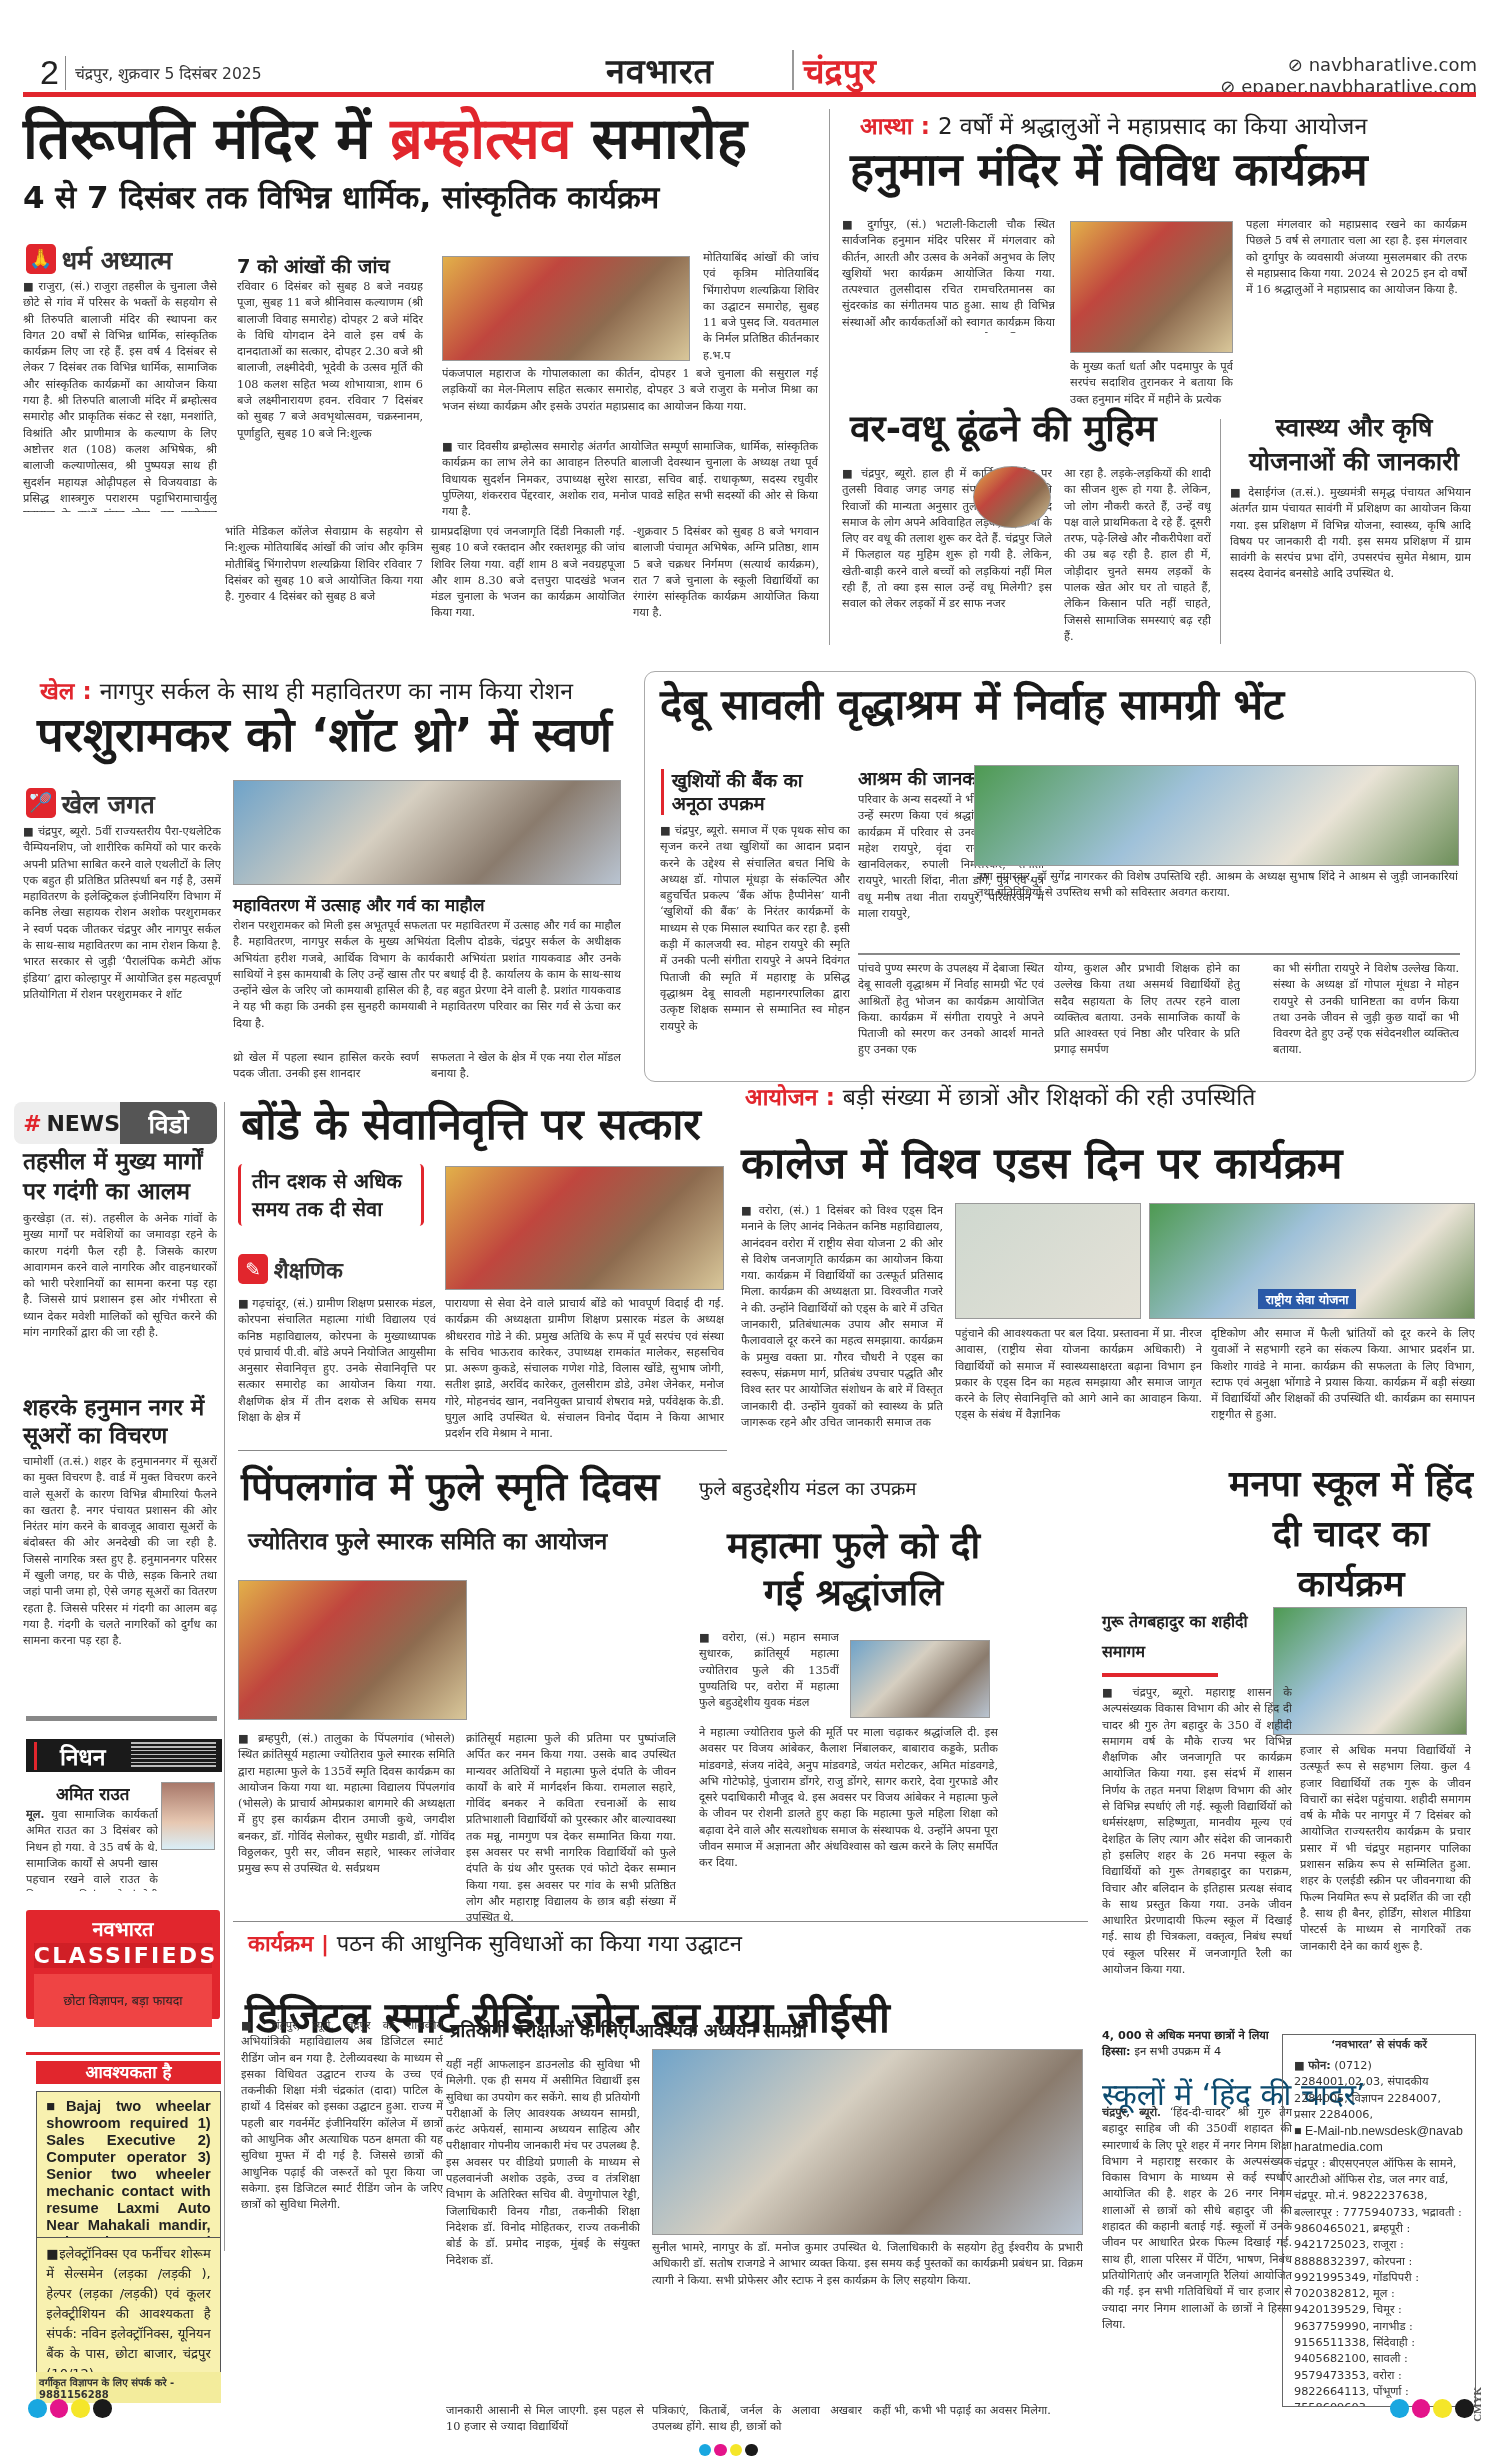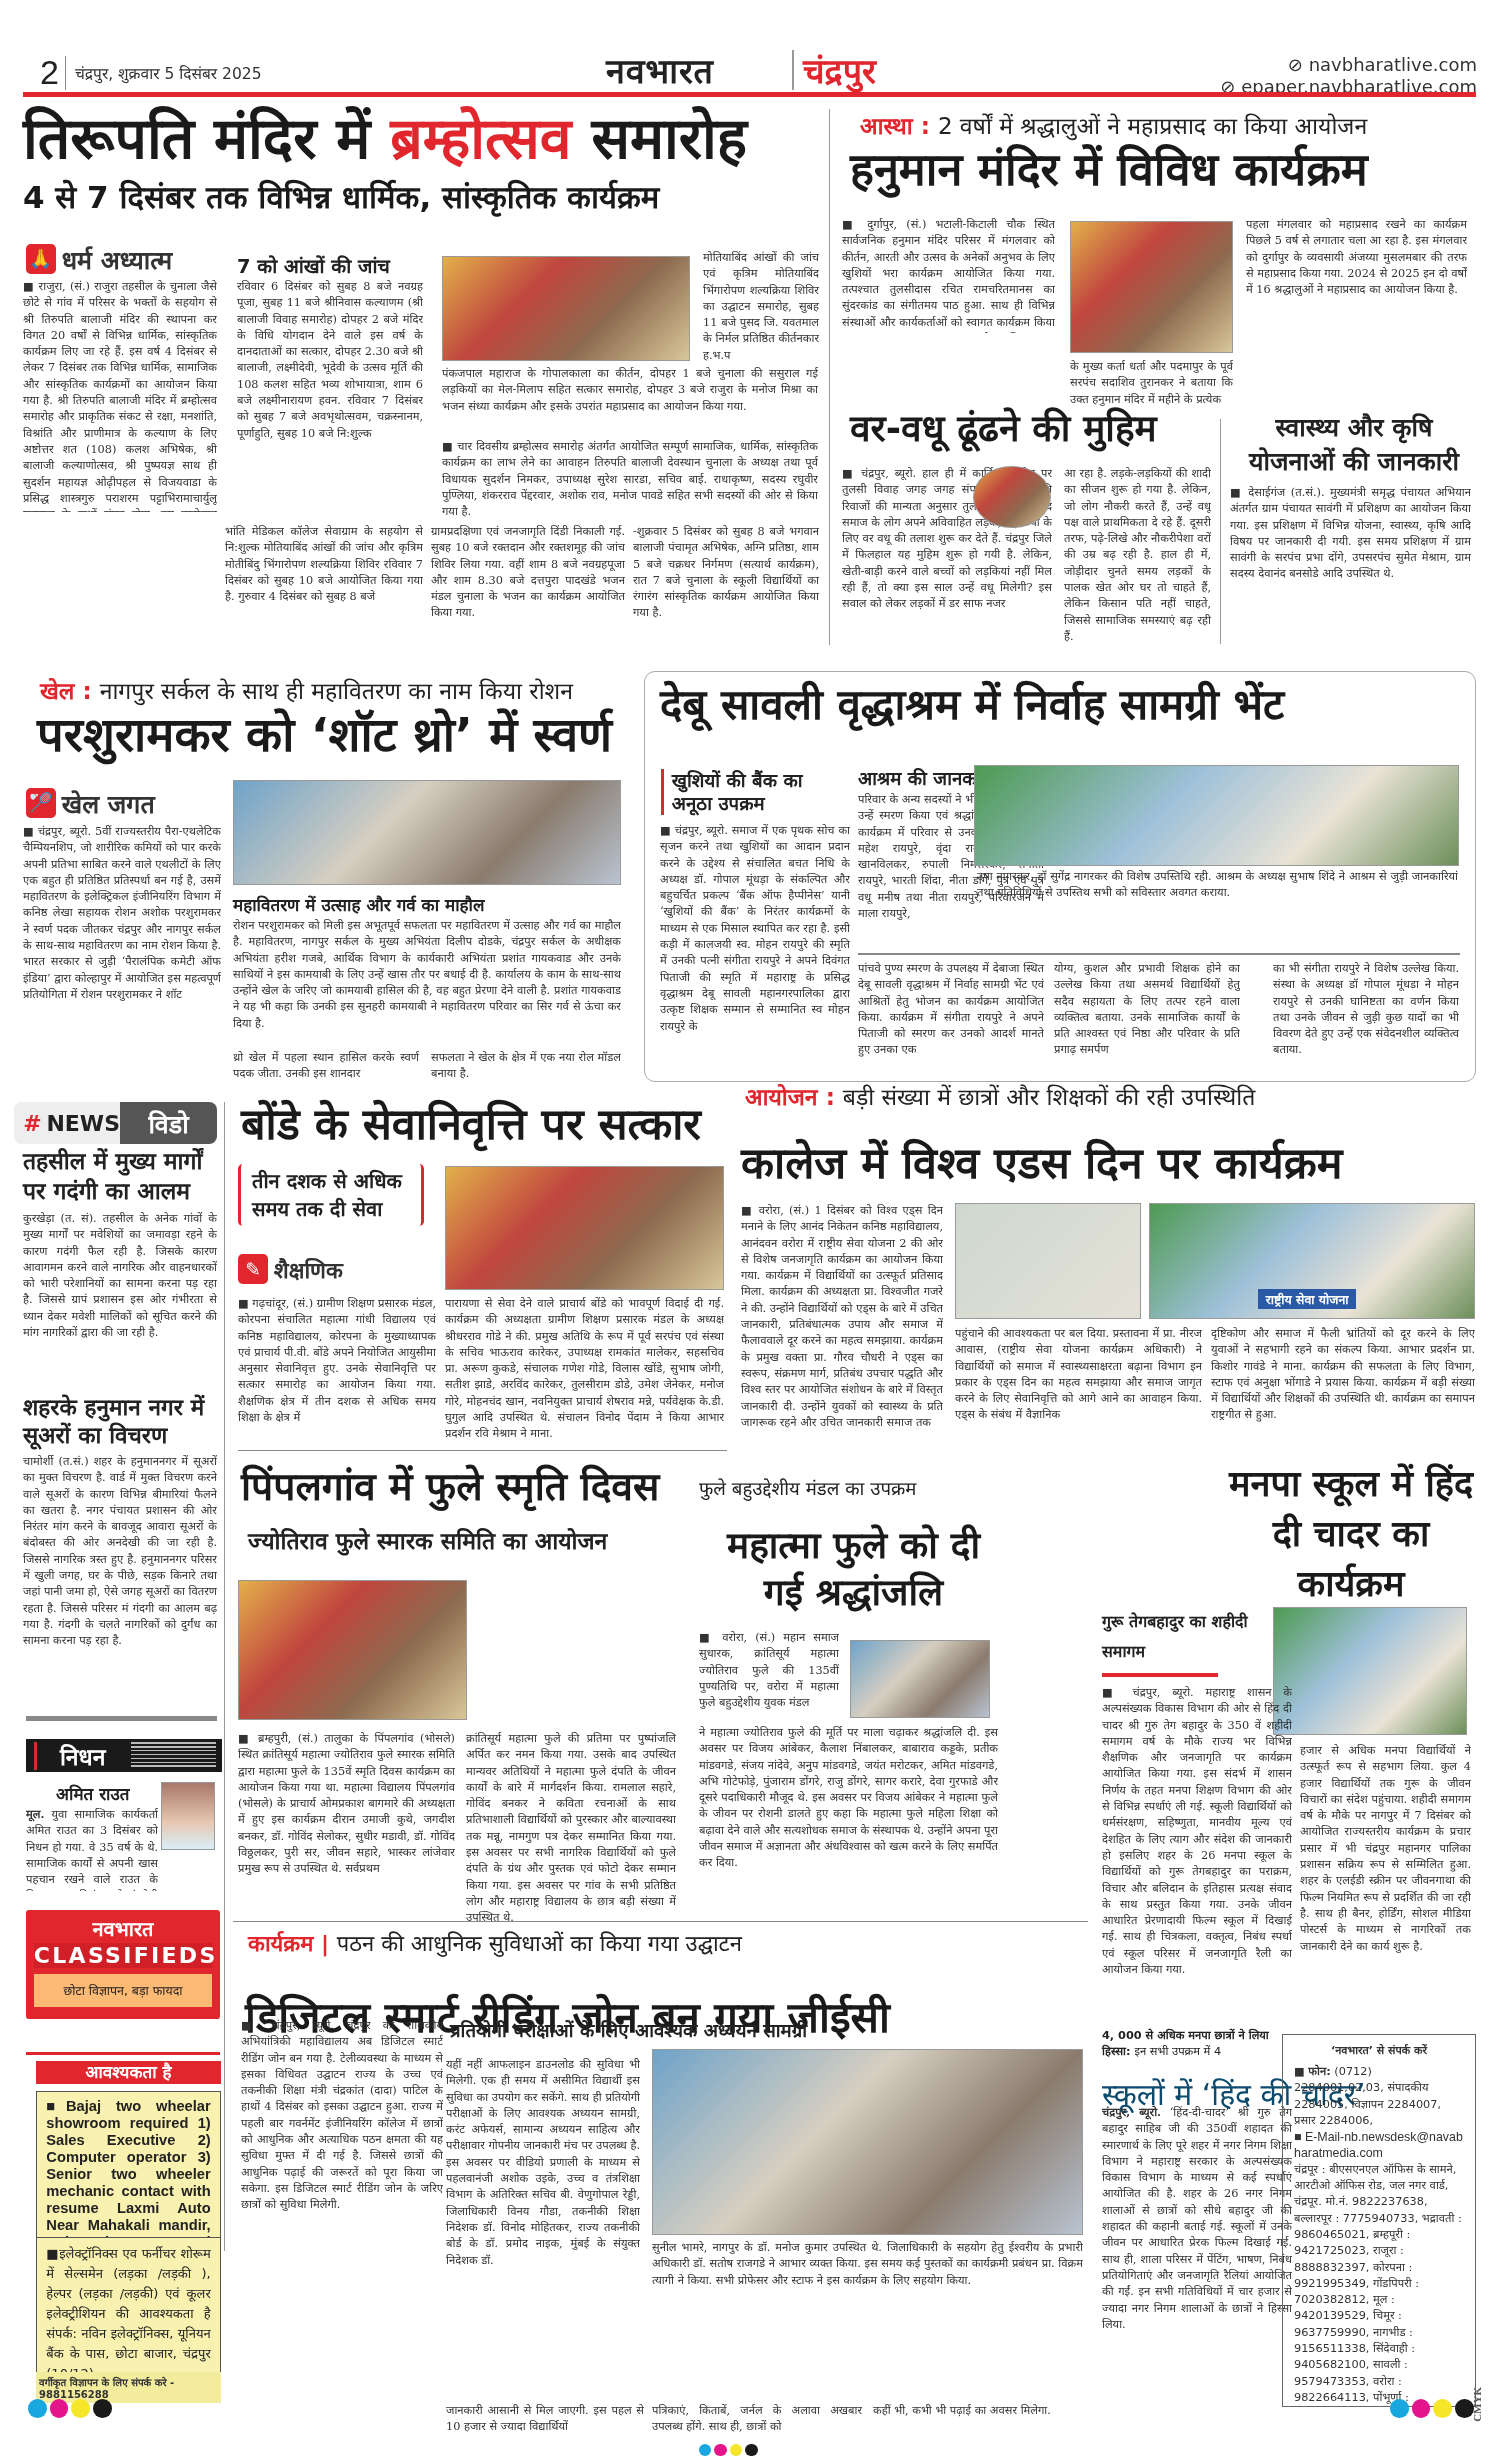--- a/index.html
+++ b/index.html
@@ -35,21 +35,21 @@
 .news-right{background:#555;color:#fff;width:101px;display:flex;align-items:center;justify-content:center;font-size:25px;font-weight:bold}
 .obit-head{background:#1a1a1a;height:33px;position:relative;display:flex;align-items:center}
 .obit-head .bar{width:3.1px;height:28px;background:#e1262d;margin-left:7.8px}
 .obit-head .lbl{color:#fff;font-size:23px;font-weight:bold;margin-left:23px}
 .obit-head .stripes{position:absolute;right:6.2px;top:3.1px;width:85px;height:26px;background:repeating-linear-gradient(#bbb 0 1.6px,#1a1a1a 1.6px 3.9px)}
 .classified-logo{background:#e1262d;color:#fff;text-align:center}
 .adbox{background:#f8f1b0;border:1.6px solid #555;padding:6.2px 9.3px;font-family:"Liberation Sans",sans-serif;font-weight:bold;font-size:14.7px;line-height:17px;color:#222;text-align:justify}
 .adbox.hi{font-family:"DejaVu Sans",sans-serif;font-weight:normal;font-size:13px;line-height:20px}
 .cmyk{display:flex;gap:3.1px}
 .cmyk i{display:block;width:18.6px;height:18.6px;border-radius:50%}
-.contact{border:1.6px solid #666;padding:8px 11px;font-size:11.3px;line-height:16.3px;color:#333}
+.contact{border:1.6px solid #666;padding:2px 11px;font-size:11.3px;line-height:16.3px;color:#333}
 .quote-box{border-left:3.9px solid #e1262d;border-right:3.9px solid #e1262d;border-radius:4.7px;padding:3.1px 11px}
 </style>
 </head>
 <body>
 
 <div class="abs masthead">
   <div class="abs pgno">2</div>
   <div class="abs pgsep"></div>
   <div class="abs dateline">चंद्रपुर, शुक्रवार 5 दिसंबर 2025</div>
   <div class="abs brand">नवभारत</div>
@@ -184,21 +184,21 @@
   <div class="lbl">निधन</div>
   <div class="stripes"></div>
 </div>
 <div class="abs" style="left:56px;top:1782px;font-size:17px;font-weight:bold;color:#222">अमित राउत</div>
 <div class="abs photo" style="left:161px;top:1782px;width:54px;height:68px;background:linear-gradient(#a8786a,#e7c8b2 60%,#d9eef7)"></div>
 <div class="abs body" style="left:26px;top:1806px;width:132px;height:85px;overflow:hidden"><b>मूल.</b> <span>युवा सामाजिक कार्यकर्ता अमित राउत का 3 दिसंबर को निधन हो गया. वे 35 वर्ष के थे. सामाजिक कार्यों से अपनी खास पहचान रखने वाले राउत के निधन पर 4 दिसंबर को अंत्योष्टी कार्यक्रम का रखा गया.</span></div>
 
 <div class="abs classified-logo" style="left:26px;top:1910px;width:194px;height:109px;border-radius:3.1px">
   <div style="font-size:20px;font-weight:bold;padding-top:4.7px">नवभारत</div>
   <div style="font-size:22px;font-weight:bold;letter-spacing:2.3px;color:#fff;background:#d01f26;margin:1.6px 7.8px">CLASSIFIEDS</div>
-  <div style="background:#fdba74;color:#222;font-size:12.4px;margin:6.2px 7.8px;padding:8px">छोटा विज्ञापन, बड़ा फायदा</div>
+  <div style="background:#ef4444;color:#222;font-size:12.4px;margin:6.2px 7.8px;padding:18px">छोटा विज्ञापन, बड़ा फायदा</div>
 </div>
 <div class="abs" style="left:26px;top:2052px;width:194px;height:3.1px;background:#e1262d"></div>
 <div class="abs" style="left:36px;top:2061px;width:185px;height:23px;background:#e1262d;color:#fff;text-align:center;font-size:17px;font-weight:bold;line-height:23px">आवश्यकता है</div>
 <div class="abs adbox" style="left:36px;top:2091px;width:185px">■<span>Bajaj two wheelar showroom required 1) Sales Executive 2) Computer operator 3) Senior two wheeler mechanic contact with resume Laxmi Auto Near Mahakali mandir, Babupeth Road Chandrapur (07/12)</span></div>
 <div class="abs adbox hi" style="left:36px;top:2237px;width:185px">■<span>इलेक्ट्रॉनिक्स एव फर्नीचर शोरूम में सेल्समेन (लड़का /लड़की ), हेल्पर (लड़का /लड़की) एवं कूलर इलेक्ट्रीशियन की आवश्यकता है संपर्क: नविन इलेक्ट्रॉनिक्स, यूनियन बैंक के पास, छोटा बाजार, चंद्रपुर (10/12)</span></div>
 <div class="abs" style="left:36px;top:2372px;width:185px;background:#f3ec9c;font-size:10px;font-weight:bold;padding:3.1px;color:#333">वर्गीकृत विज्ञापन के लिए संपर्क करे - 9881156288</div>
 
 <div class="abs hrule" style="left:233px;top:1921px;width:855px;height:0.8px"></div>
 <div class="abs kicker" style="left:248px;top:1927px;font-size:22px"><b>कार्यक्रम</b><b> | </b><span>पठन की आधुनिक सुविधाओं का किया गया उद्घाटन</span></div>
 <div class="abs h-huge" style="left:245px;top:1996px;font-size:42px">डिजिटल स्मार्ट रीडिंग जोन बन गया जीईसी</div>

